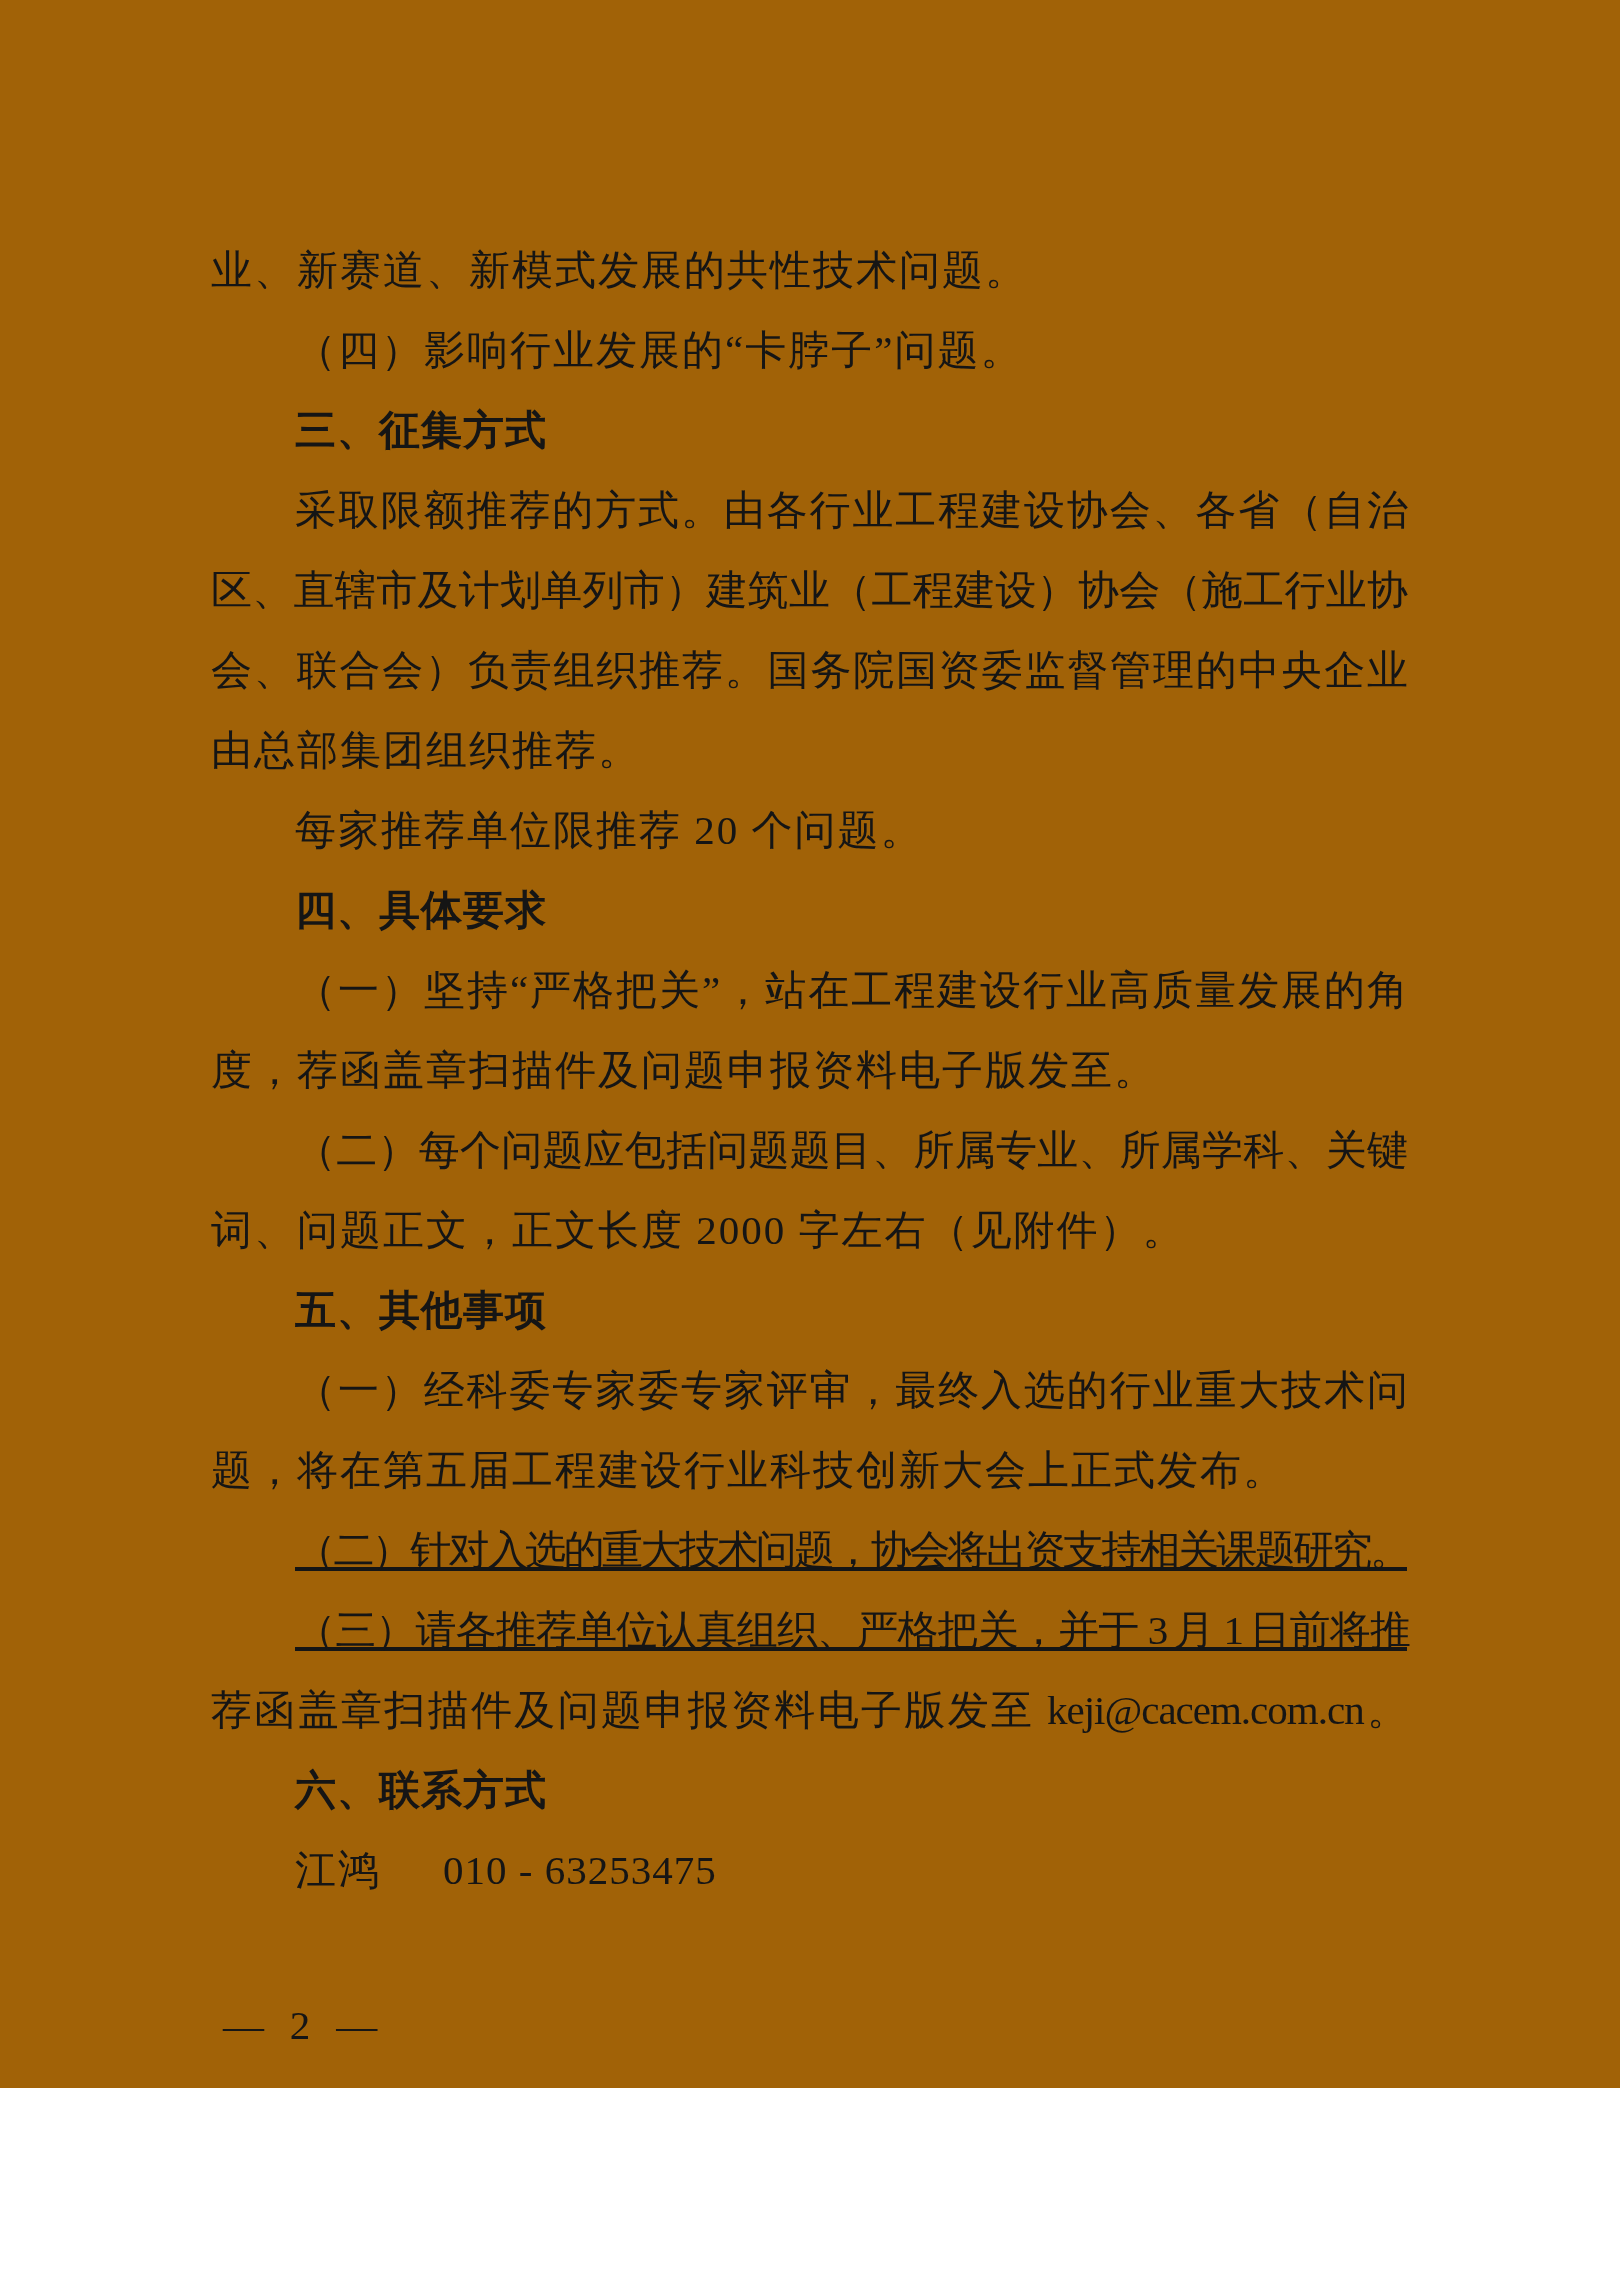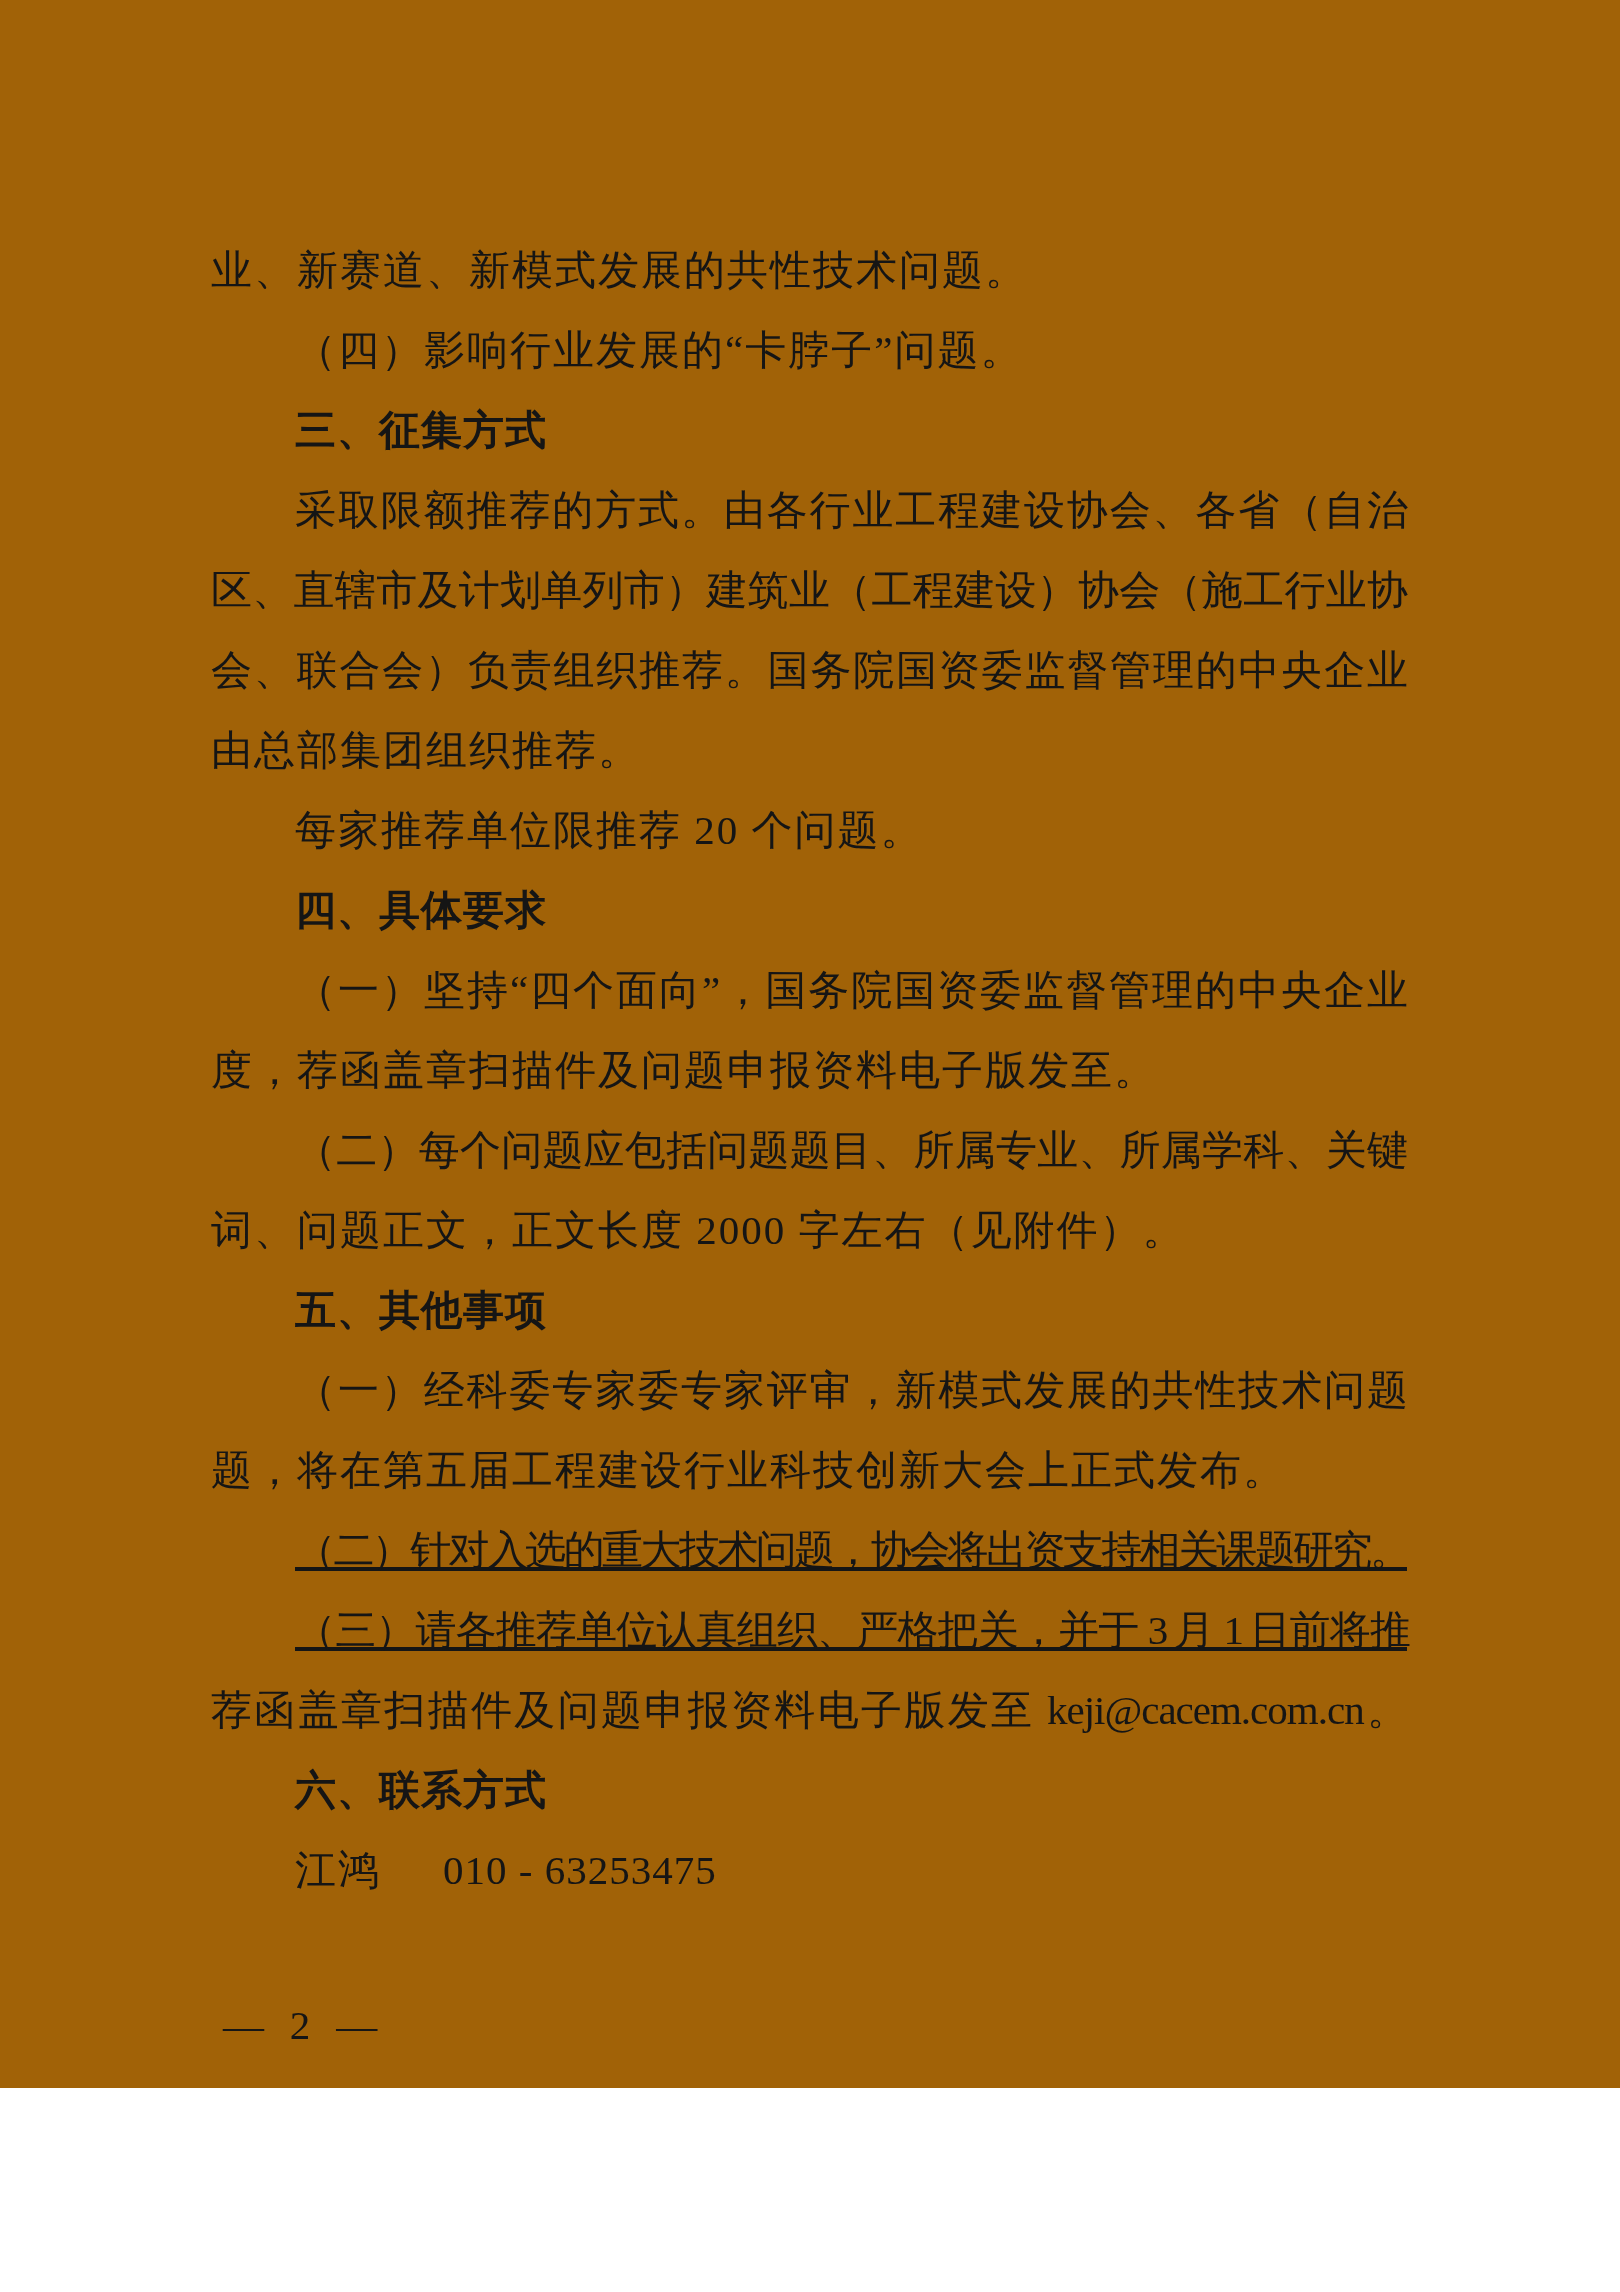--- a/index.html
+++ b/index.html
@@ -66,26 +66,26 @@
   <div class="content">
     <div class="line">业、新赛道、新模式发展的共性技术问题。</div>
     <div class="line indent">（四）影响行业发展的“卡脖子”问题。</div>
     <div class="line indent heading">三、征集方式</div>
     <div class="line indent justify">采取限额推荐的方式。由各行业工程建设协会、各省（自治</div>
     <div class="line justify">区、直辖市及计划单列市）建筑业（工程建设）协会（施工行业协</div>
     <div class="line justify">会、联合会）负责组织推荐。国务院国资委监督管理的中央企业</div>
     <div class="line">由总部集团组织推荐。</div>
     <div class="line indent">每家推荐单位限推荐 20 个问题。</div>
     <div class="line indent heading">四、具体要求</div>
-    <div class="line indent justify">（一）坚持“四个面向”，国务院国资委监督管理的中央企业</div>
+    <div class="line indent justify">（一）坚持“严格把关”，站在工程建设行业高质量发展的角</div>
     <div class="line">度，荐函盖章扫描件及问题申报资料电子版发至。</div>
     <div class="line indent justify">（二）每个问题应包括问题题目、所属专业、所属学科、关键</div>
     <div class="line">词、问题正文，正文长度 2000 字左右（见附件）。</div>
     <div class="line indent heading">五、其他事项</div>
-    <div class="line indent justify">（一）经科委专家委专家评审，新模式发展的共性技术问题</div>
+    <div class="line indent justify">（一）经科委专家委专家评审，最终入选的行业重大技术问</div>
     <div class="line">题，将在第五届工程建设行业科技创新大会上正式发布。</div>
     <div class="line indent justify tight">（二）针对入选的重大技术问题，协会将出资支持相关课题研究。</div>
     <div class="line indent justify tight">（三）请各推荐单位认真组织、严格把关，并于 3 月 1 日前将推</div>
     <div class="line justify">荐函盖章扫描件及问题申报资料电子版发至 keji@cacem.com.cn。</div>
     <div class="line indent heading">六、联系方式</div>
 
     <div class="line contact-row">
       <span class="contact-name">江鸿</span><span class="contact-phone">010 - 63253475</span>
     </div>
   </div>

